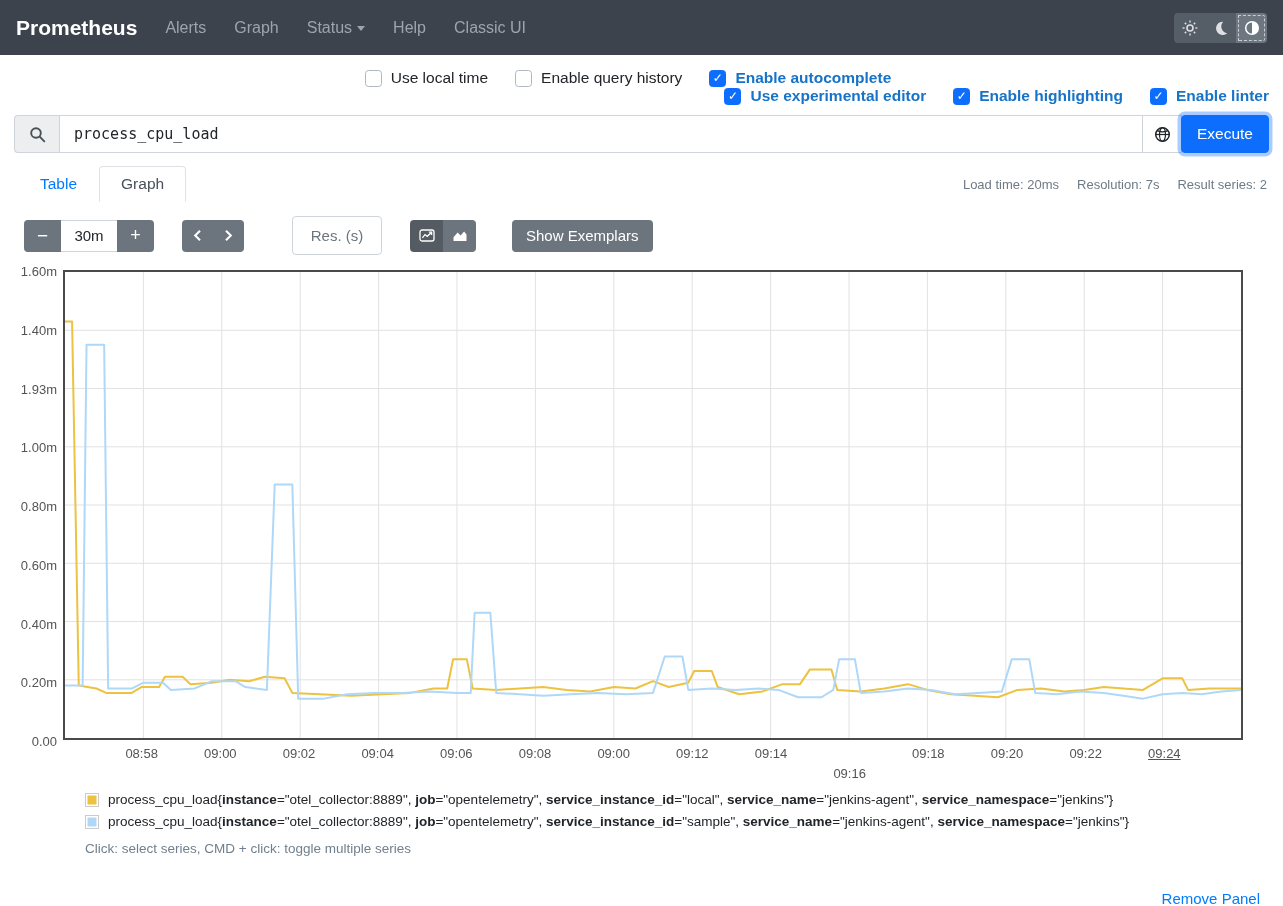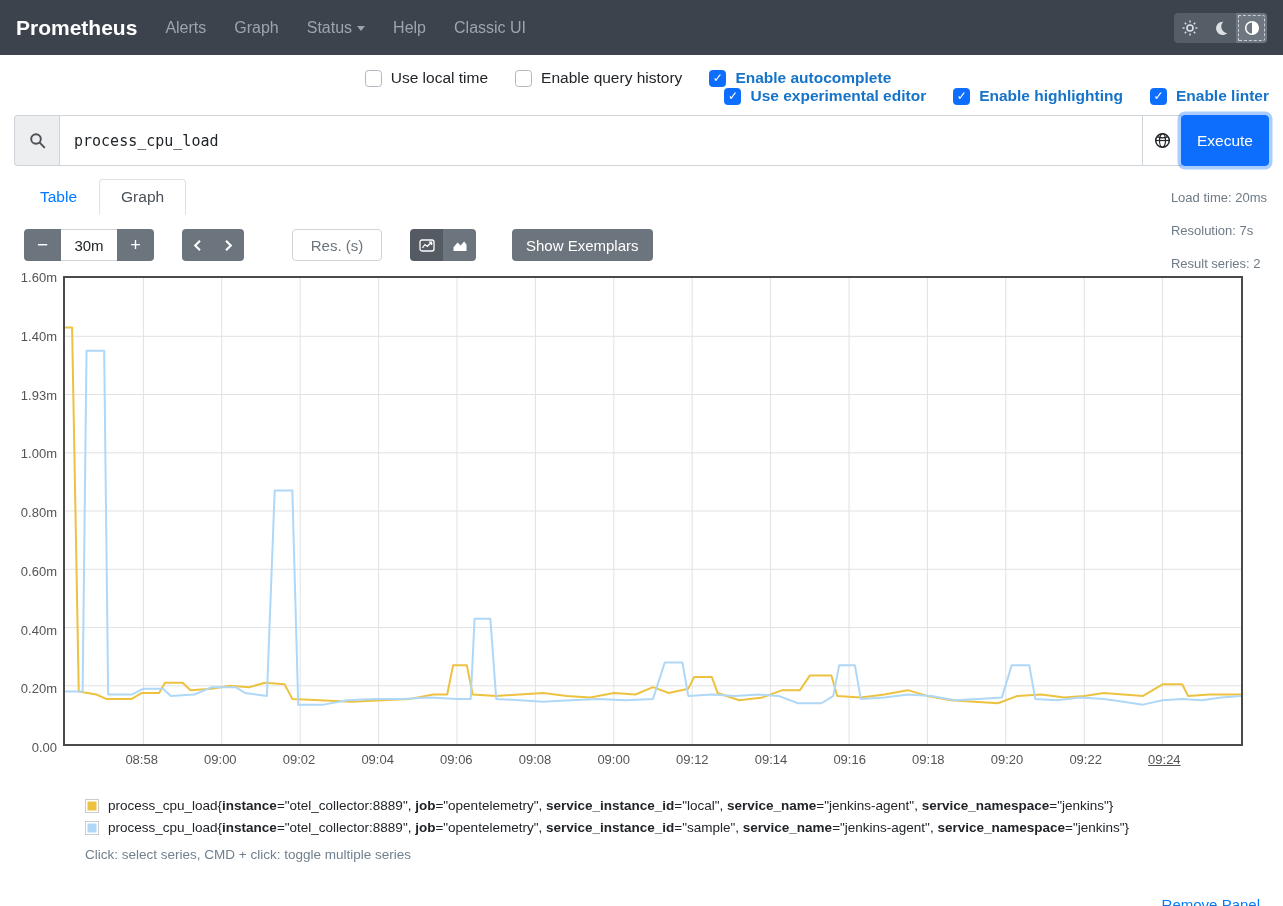--- a/index.html
+++ b/index.html
@@ -25,53 +25,53 @@
   .opt-group { display:flex; align-items:center; }
   .opt-group.right { margin-left:auto; }
   .opt { display:flex; align-items:center; margin-right:27px; cursor:pointer; }
   .opt-group.right .opt { margin-right:0; margin-left:27px; }
   .cb { width:17px; height:17px; border:1px solid #b0b7bf; border-radius:3.5px; background:#fff;
     margin-right:9px; display:flex; align-items:center; justify-content:center; flex:0 0 auto;
     color:#fff; font-size:12px; line-height:1; }
   .cb.checked { background:var(--accent-blue,#0d6efd); border-color:var(--accent-blue,#0d6efd); }
   .opt.checked .opt-label { color:var(--checked-label-blue,#1673c7);font-weight:bold; }
   
-  .query-row { display:flex; margin:0 14px; height:51px; }
+  .query-row { display:flex; margin:0 14px; height:38px; }
   .q-addon { width:45px; background:#eceef0; border:1px solid #ced4da; border-right:0;
     border-radius:4px 0 0 4px; display:flex; align-items:center; justify-content:center; }
   .q-input { flex:1; border:1px solid #ced4da; border-radius:0; outline:none; padding:0 14px;
     font-family:"DejaVu Sans Mono", monospace; font-size:15px; color:#212529; }
   .globe-btn { width:39px; background:#fff; border:1px solid #ced4da; border-left:0; cursor:pointer;
     display:flex; align-items:center; justify-content:center; padding:0; }
   .execute-btn { width:88px; background:var(--accent-blue,#0d6efd); border:1px solid var(--accent-blue,#0d6efd);
     color:#fff; font-size:15.5px; border-radius:4px; margin-left:-1px; cursor:pointer; z-index:2;
     box-shadow:0 0 0 3.5px rgba(13,110,253,.35); font-family:inherit; }
   
   .tabs-zone { position:relative; }
   .stats { position:absolute; right:16px; top:11px; display:flex; gap:18px;
-    font-size:13px; color:#6e7a86;flex-direction:column; }
+    font-size:13px; color:#6e7a86; }
   .tabs { display:flex; margin:13px 0 0 18px; }
   .tab { padding:8px 21px; font-size:15.5px; border:1px solid transparent; border-radius:4px 4px 0 0; cursor:pointer; }
   .tab.inactive { color:var(--link-blue,#007bff); }
   .tab.active { color:#495057; background:#fff; border-color:#dee2e6; border-bottom-color:transparent; }
   
   .controls { display:flex; align-items:center; margin:14px 0 0 24px; }
   .btn-sec { background:var(--button-gray,#6c757d); color:#fff; border:none; height:32px; cursor:pointer;
     display:flex; align-items:center; justify-content:center; font-family:inherit; padding:0; }
   .grp { display:flex; }
   .b-minus { width:37px; border-radius:4px 0 0 4px; font-size:19px; }
   .b-plus  { width:37px; border-radius:0 4px 4px 0; font-size:18px; }
   .range-input { width:56px; height:32px; border:1px solid #ced4da; border-left:0; border-right:0;
     text-align:center; font-size:15px; color:#212529; outline:none; padding:0; font-family:inherit; }
   .grp-time { margin-left:28px; }
   .b-chevl { width:31px; border-radius:4px 0 0 4px; }
   .b-chevr { width:31px; border-radius:0 4px 4px 0; }
   .end-input { width:204px; height:32px; border:1px solid #ced4da; border-left:0; border-right:0;
     text-align:center; font-size:15px; outline:none; padding:0; font-family:inherit; }
-  .res-input { width:90px; height:32px; margin-left:48px; border:1px solid #ced4da; border-radius:4px;
+  .res-input { width:90px; height:39px; margin-left:48px; border:1px solid #ced4da; border-radius:4px;
     text-align:center; font-size:15px; outline:none; padding:0; font-family:inherit; }
   .end-input::placeholder, .res-input::placeholder { color:#6c757d; }
   .grp-charttype { margin-left:28px; }
   .b-line { width:33px; border-radius:4px 0 0 4px; background:var(--button-gray-active,#545b62); }
   .b-area { width:33px; border-radius:0 4px 4px 0; }
   .b-exemplars { margin-left:36px; padding:12px 14px; border-radius:4px; font-size:15px; }
   
   .chart-wrap { position:relative; margin:15px 40px 0 63px; }
   .plot { position:relative; height:470px; border:2px solid var(--chart-border,#4a4a4a); background:#fff; }
   .plot svg { display:block; width:100%; height:100%; }
@@ -269,21 +269,21 @@
   <div class="xlabels" id="xlabels">
       <span class="xlab" style="left: 6.66667%;">08:58</span>
       <span class="xlab" style="left: 13.3333%;">09:00</span>
       <span class="xlab" style="left: 20%;">09:02</span>
       <span class="xlab" style="left: 26.6667%;">09:04</span>
       <span class="xlab" style="left: 33.3333%;">09:06</span>
       <span class="xlab" style="left: 40%;">09:08</span>
       <span class="xlab" style="left: 46.6667%;">09:00</span>
       <span class="xlab" style="left: 53.3333%;">09:12</span>
       <span class="xlab" style="left: 60%;">09:14</span>
-      <span class="xlab" style="left: 66.6667%;">09:16</span>
+      <span class="xlab" style="left: 66.6667%; margin-top: 20px;">09:16</span>
       <span class="xlab" style="left: 73.3333%;">09:18</span>
       <span class="xlab" style="left: 80%;">09:20</span>
       <span class="xlab" style="left: 86.6667%;">09:22</span>
       <span class="xlab" style="left: 93.3333%; text-decoration: underline;">09:24</span>
     </div>
 </div>
 
 <div class="legend" id="legend">
     <div class="legend-row">
       <span class="swatch" style="background: rgb(237, 194, 64);"></span>

